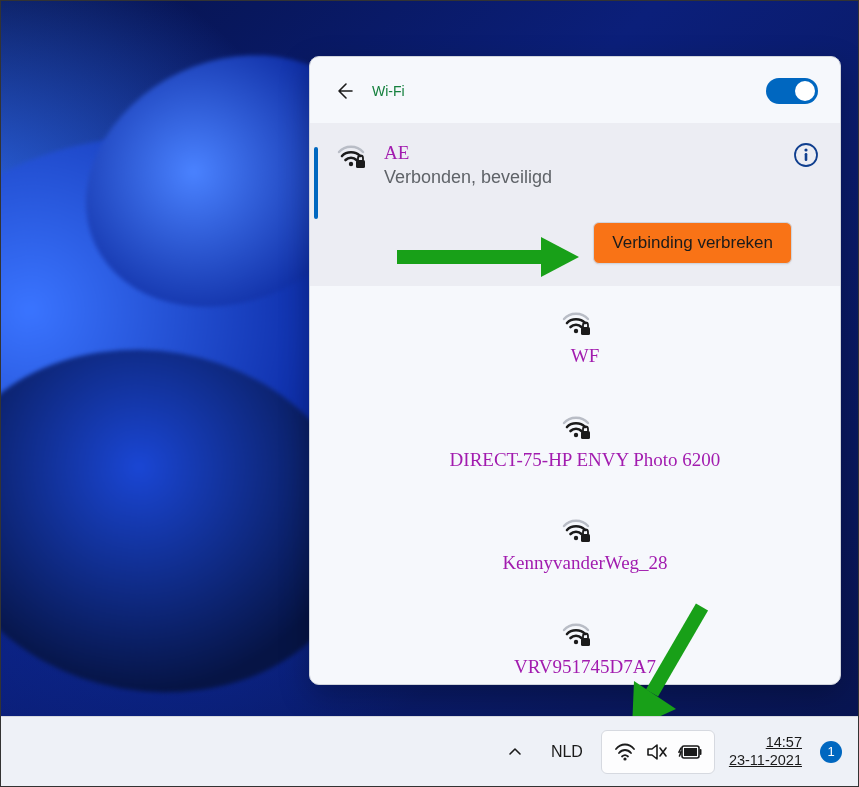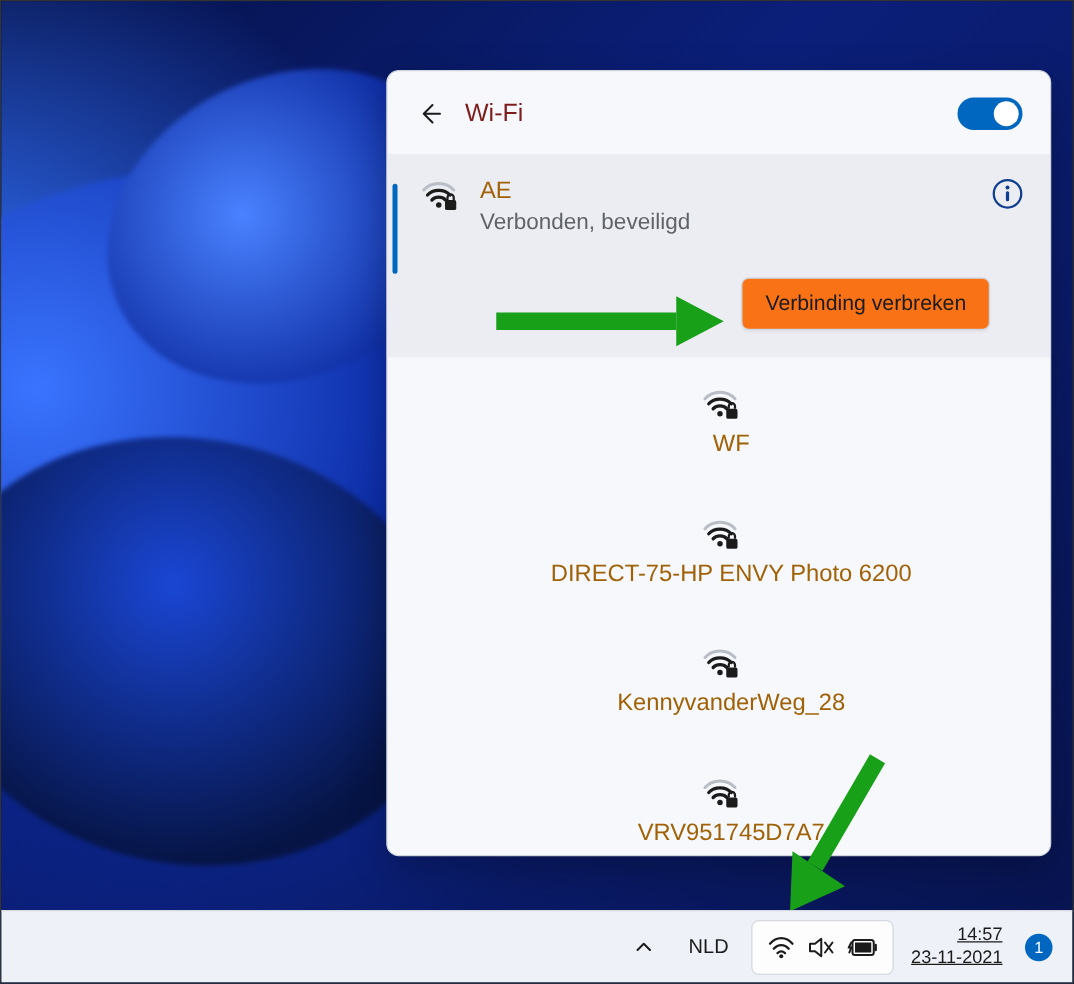--- a/index.html
+++ b/index.html
@@ -39,40 +39,40 @@
   .panel-header {
     display: flex; align-items: center;
     padding: 18px 22px 16px 18px;
   }
   .back-btn {
     width: 32px; height: 32px;
     display:flex; align-items:center; justify-content:center;
     border-radius: 4px; cursor: pointer;
   }
   .panel-header .title {
-    font-size: 20px; color:#7f1d1d; margin-left: 12px; flex:1;
+    font-size: 14px; color:#15803d; margin-left: 12px; flex:1;
   }
   .toggle {
     width: 52px; height: 26px; border-radius: 13px;
     background: #0067c0; position: relative; cursor:pointer;
   }
   .toggle .knob {
     position:absolute; right:3px; top:3px;
     width:20px; height:20px; border-radius:50%; background:#fff;
   }
 
   .net-list { flex:1; overflow:hidden; }
   .network {
     display:flex; align-items:flex-start;
     padding: 12px 20px 12px 26px;
     position: relative;
   }
   .network .wifi-icon { width:34px; flex:0 0 34px; margin-top:2px; }
   .network .labels { flex:1; margin-left: 14px; }
-  .network .name { font-size: 19px; color:#a16207; line-height:1.25; }
+  .network .name { font-size: 19px; color:#a21caf; line-height:1.25;font-family:Liberation Serif, serif; }
   .network .status { font-size: 18px; color:#5f6368; margin-top:2px; }
 
   .network.selected {
     background: #ecedf3;
     padding-top: 18px; padding-bottom: 22px;
   }
   .network.selected::before {
     content:""; position:absolute; left:4px; top:24px;
     width:4px; height:72px; background:#0067c0; border-radius:2px;
   }
@@ -99,21 +99,21 @@
     padding: 18px 22px;
     font-size: 17px; color:#4a4d55; cursor:pointer;
   }
 
   
   .arrow { position:absolute; pointer-events:none; }
   .arrow svg { display:block; }
 
   
   .taskbar {
-    position:absolute; left:0; right:0; bottom:0; height:58px;
+    position:absolute; left:0; right:0; bottom:0; height:70px;
     background:#eef1f7; border-top:1px solid #d6d9e0;
     display:flex; align-items:center; justify-content:flex-end;
     padding-right: 12px; gap:8px;
   }
   .tray-btn {
     height:44px; border-radius:6px;
     display:flex; align-items:center; justify-content:center;
     padding:0 10px; cursor:pointer; color:#1b1b1b;
   }
   .tray-btn.active { background:#fdfdfe; border:1px solid #d6d9e0; }

